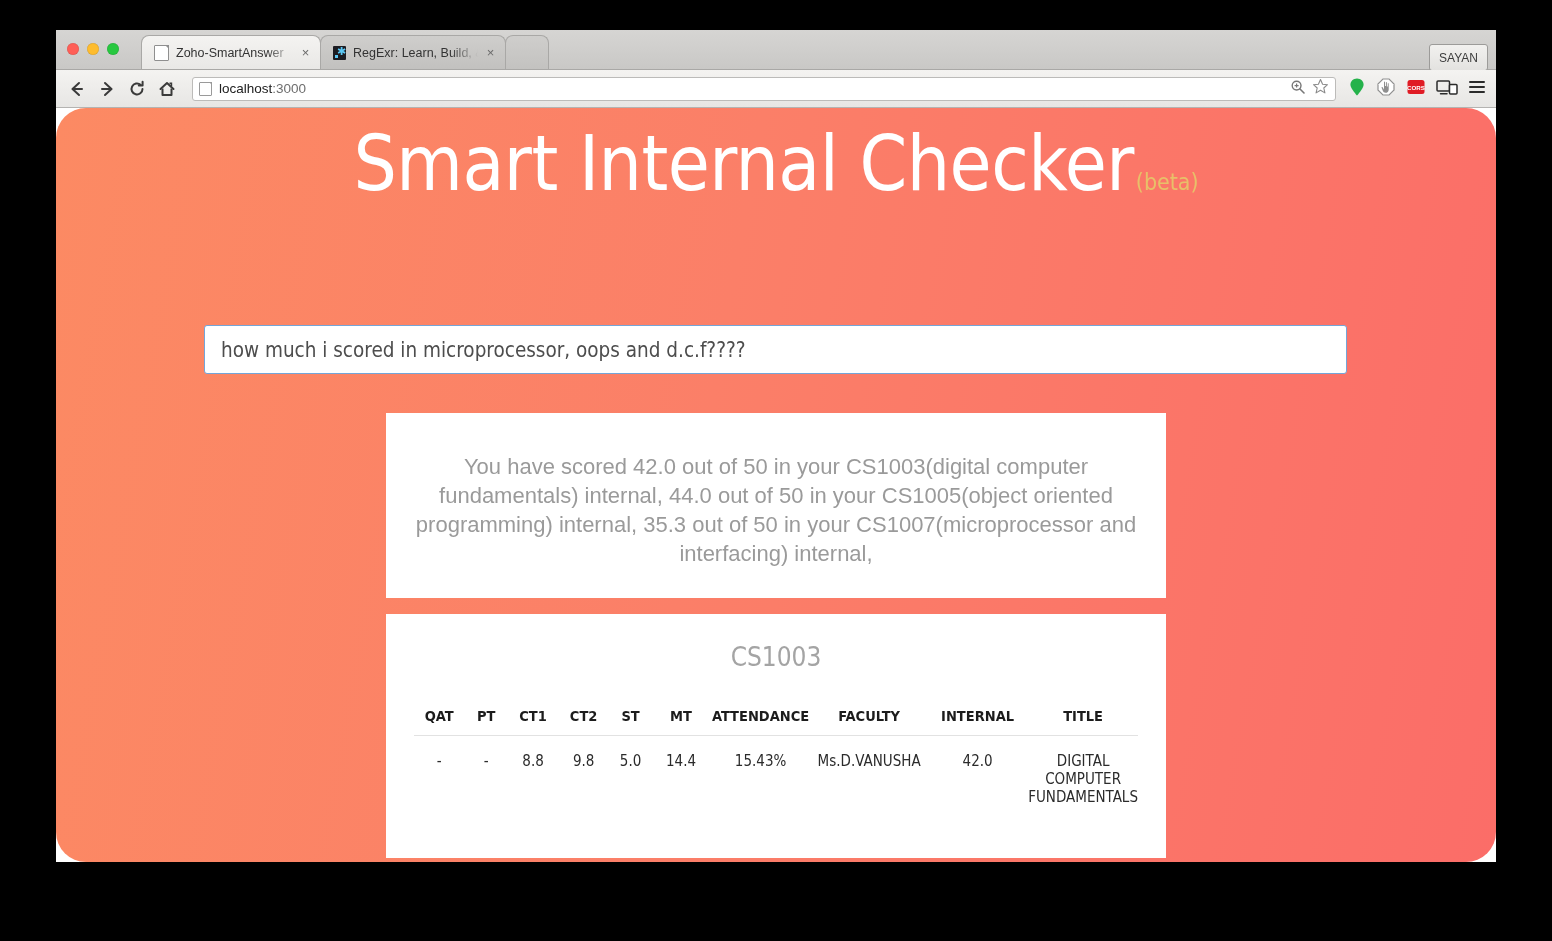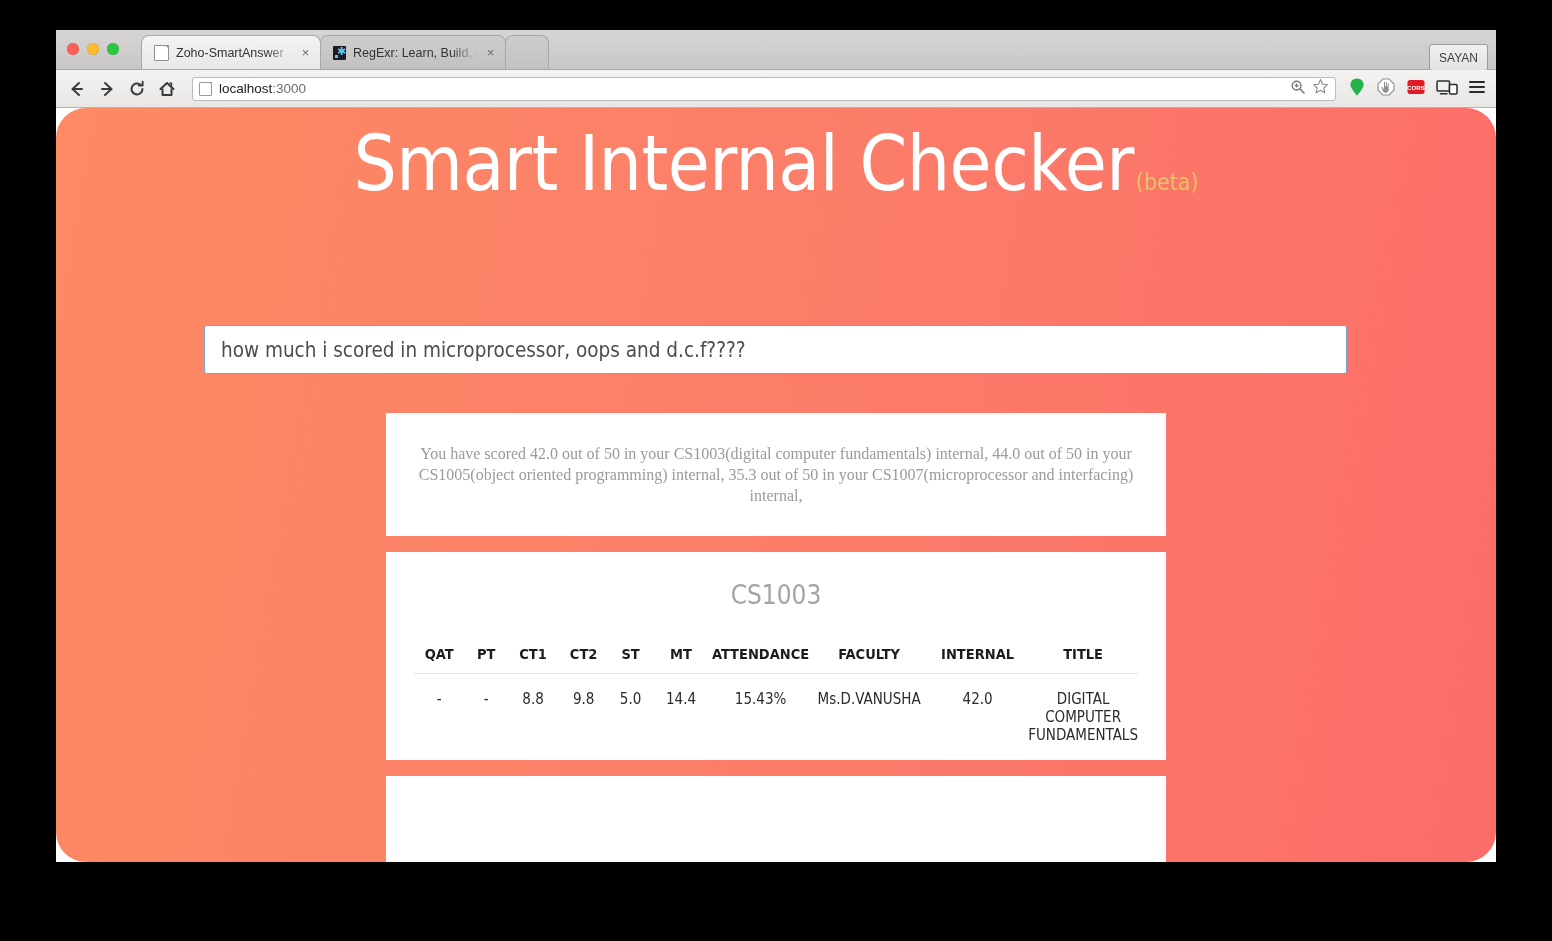--- a/index.html
+++ b/index.html
@@ -296,28 +296,29 @@
     background: #ffffff;
     margin-bottom: 16px;
     box-sizing: border-box;
   }
 
   .answer-card {
     padding: 30px 24px 30px 24px;
     text-align: center;
   }
   .answer-text {
-    font-family: Liberation Serif, serif;
-    font-size: 16px;
+    font-family: Liberation Sans, sans-serif;
+    font-size: 22px;
     line-height: 1.32;
     color: #9a9a9a;
+    margin-top: 9px;
   }
 
   .table-card {
-    padding: 28px 28px 16px 28px;
+    padding: 28px 28px 52px 28px;
   }
   .card-heading {
     text-align: center;
     font-family: "DejaVu Sans Condensed", "Liberation Sans Narrow", "Liberation Sans", sans-serif;
     font-size: 26px;
     color: #a4a4a4;
     font-weight: 400;
     margin: 0 0 36px 0;
   }
   table.marks {

